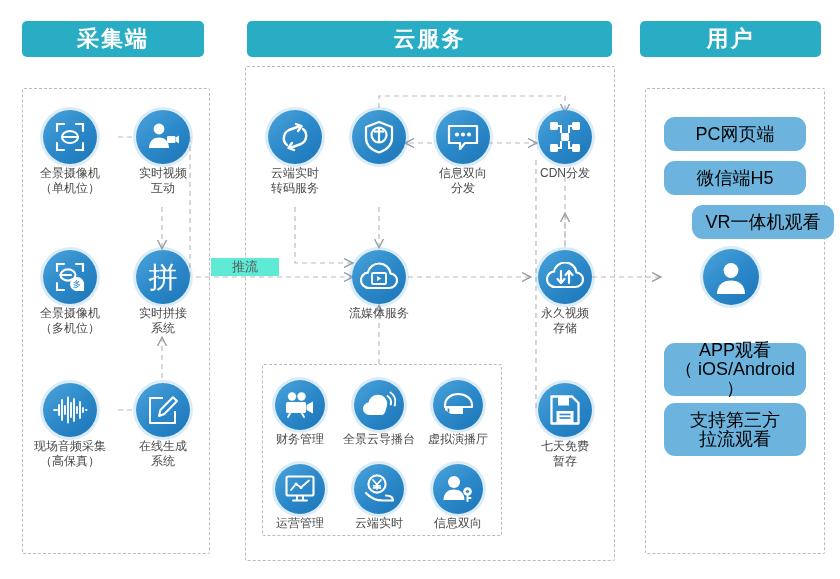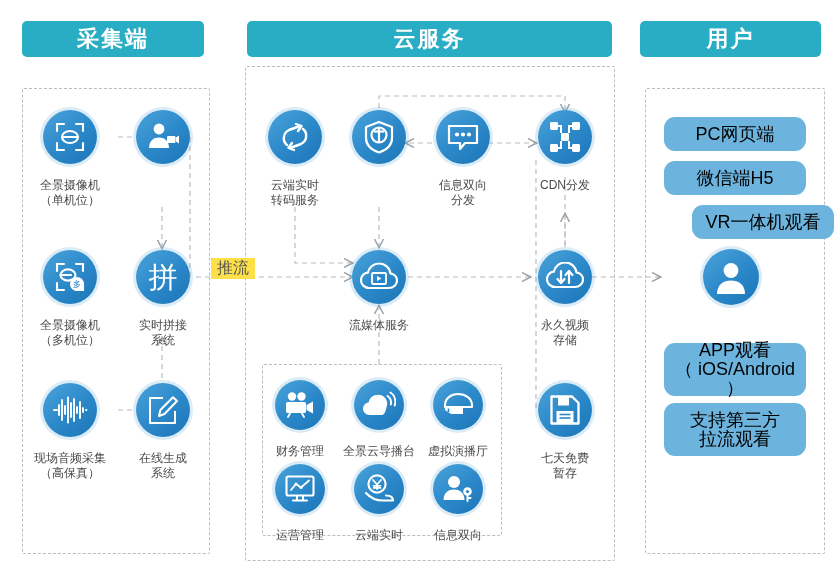--- a/index.html
+++ b/index.html
@@ -34,39 +34,39 @@
   .node{position:absolute;width:96px;text-align:center;}
   .circ{
     width:54px;height:54px;border-radius:50%;margin:0 auto;
     background:linear-gradient(140deg,#4aa3da 0%,#2a87c8 55%,#1d76b8 100%);
     box-shadow:0 0 0 3px rgba(90,170,220,0.22);
     position:relative;
   }
   .circ.sm{width:50px;height:50px;}
   .circ svg{position:absolute;left:50%;top:50%;transform:translate(-50%,-50%);display:block;}
   .cap{
-    margin-top:14px;font-size:12px;line-height:15px;color:#4a4a4a;
+    margin-top:2px;font-size:12px;line-height:15px;color:#4a4a4a;
     white-space:pre-line;
   }
 
   
   .ubar{
     position:absolute;left:664px;width:142px;border-radius:11px;
     background:#6cb4de;color:#000000;
     display:flex;align-items:center;justify-content:center;text-align:center;
     font-size:18px;line-height:19px;white-space:pre-line;box-sizing:border-box;
   }
 
   
   .conn{position:absolute;pointer-events:none;}
   .conn svg{display:block;overflow:visible;}
 
   .flowlabel{
-    position:absolute;font-size:16px;color:#565656;background:#fde047;
-    padding:0 6px;
+    position:absolute;font-size:13px;color:#565656;background:#5eead4;
+    padding:0 21px;
   }
 </style>
 </head>
 <body>
 
 <div id="stage">
 
   <div class="hdr" id="hdr-capture">采集端</div>
   <div class="hdr" id="hdr-cloud">云服务</div>
   <div class="hdr" id="hdr-user">用户</div>
@@ -142,20 +142,22 @@
     <div class="circ">
       <svg width="34" height="32" viewBox="0 0 34 32">
         <g fill="#ffffff">
           <circle cx="13" cy="8" r="5.4"></circle>
           <path d="M3,27 C3,19.5 8,16.5 13,16.5 C18,16.5 23,19.5 23,27 Z"></path>
           <rect x="21" y="15" width="8.5" height="7" rx="1.2"></rect>
           <path d="M29.8,16.5 L33,14.4 L33,22.6 L29.8,20.5 Z"></path>
         </g>
       </svg>
     </div>
+    <div class="cap">实时视频
+互动</div>
   </div>
 
   <div class="node" style="left:22px;top:250px;">
     <div class="circ">
       <svg width="34" height="34" viewBox="0 0 34 34">
         <g fill="none" stroke="#ffffff" stroke-width="2.1" stroke-linecap="round">
           <path d="M4,11 L4,4 L11,4"></path>
             <path d="M23,4 L30,4 L30,11"></path>
           <path d="M30,23 L30,30 L23,30"></path>
             <path d="M11,30 L4,30 L4,23"></path>

